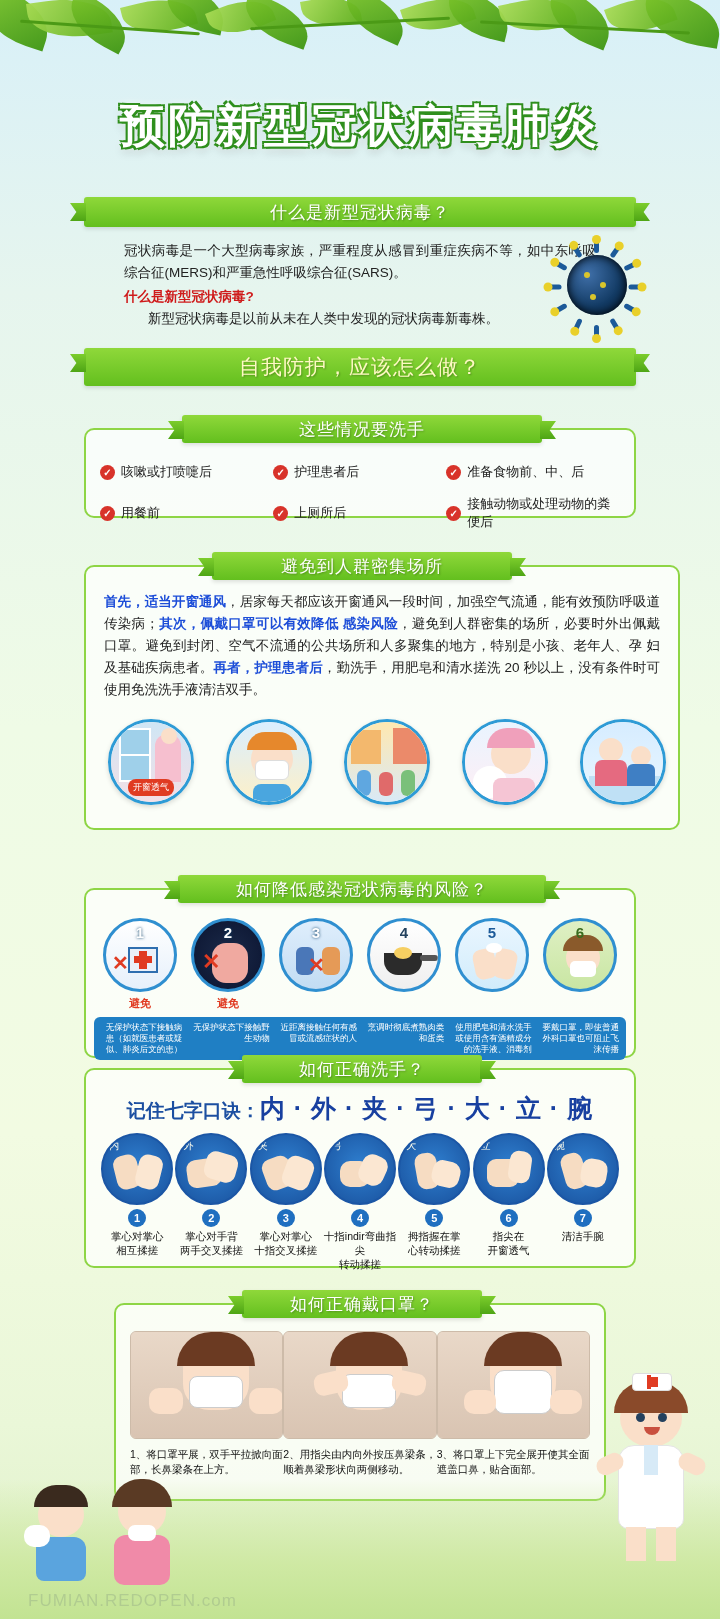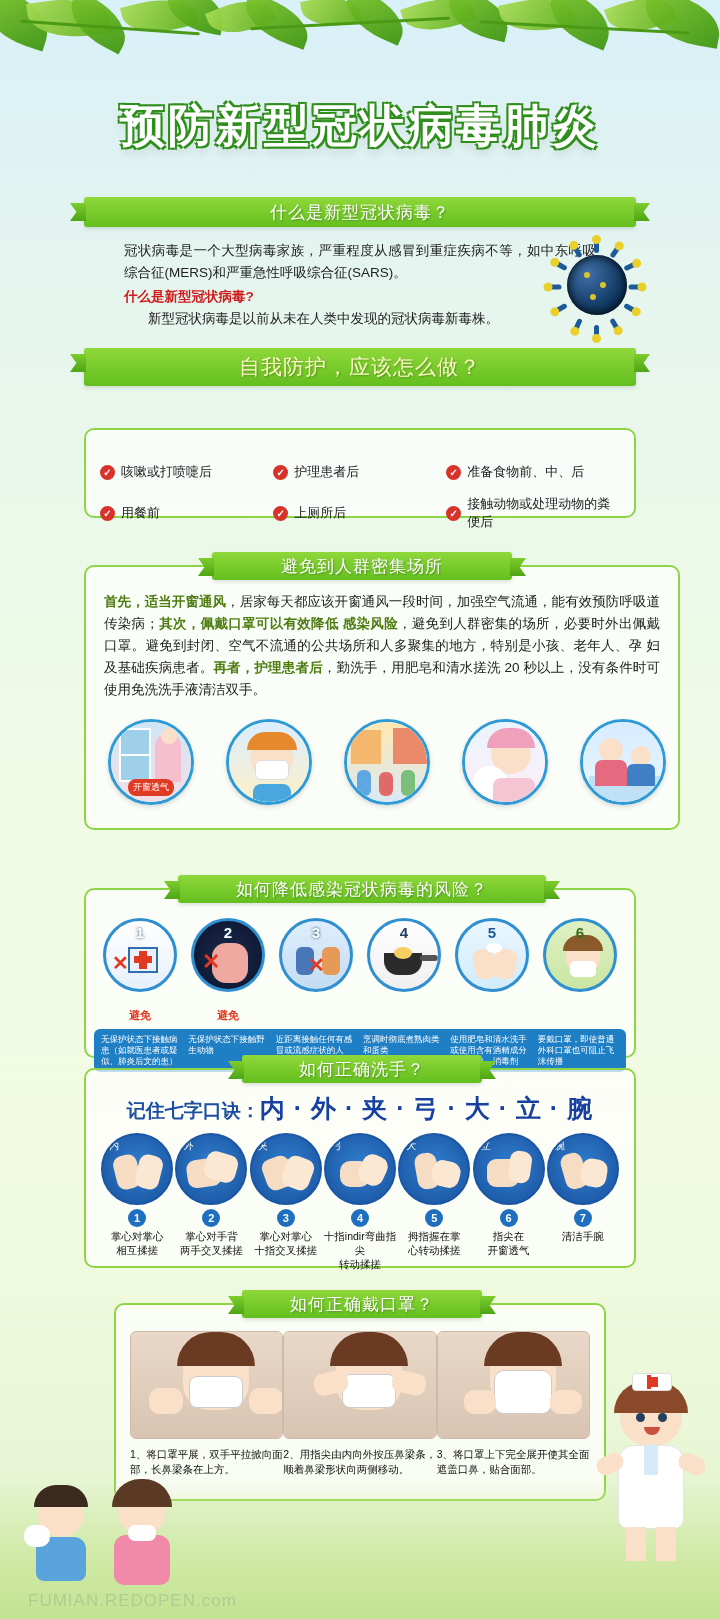--- a/index.html
+++ b/index.html
@@ -52,21 +52,21 @@
   .ribbon.yellow span { color:#fff9c4; font-size:21px; }
 
   
   .card {
     position:absolute; background:rgba(255,255,255,.72);
     border:2px solid #8ed545; border-radius:10px;
   }
   .card-inner { padding:12px 16px; }
 
   .body-text { font-size:13.5px; line-height:22px; color:#222; text-align:justify; }
-  .red { color:#4d7c0f; font-weight:bold; }
+  .red { color:#1d4ed8; font-weight:bold; }
   .red-b { color:#cf1b1b; font-weight:bold; }
 
   
   .virus { position:absolute; width:86px; height:86px; }
   .virus .core {
     position:absolute; left:13px; top:13px; width:60px; height:60px; border-radius:50%;
     background:radial-gradient(circle at 35% 32%, #3f6fa8 0%, #123a63 60%, #06203c 100%);
     box-shadow:inset 0 0 10px #000;
   }
   .spike { position:absolute; width:5px; height:13px; background:#1c5a99; border-radius:3px; transform-origin:50% 100%; }
@@ -97,26 +97,26 @@
   .risk-grid { display:flex; padding:10px 10px 0 10px; justify-content:space-between; }
   .risk-item { width:98px; text-align:center; }
   .risk-circle {
     width:74px; height:74px; border-radius:50%; margin:0 auto; position:relative; overflow:hidden;
     border:3px solid #2f8fd0;
   }
   .risk-num {
     position:absolute; top:3px; left:50%; transform:translateX(-50%);
     color:#fff; font-size:15px; font-weight:bold; text-shadow:0 0 3px #0b3f66; z-index:4;
   }
-  .risk-cap-red { color:#e03b22; font-weight:bold; font-size:11px; margin-top:16px; }
+  .risk-cap-red { color:#e03b22; font-weight:bold; font-size:11px; margin-top:4px; }
   .risk-cap { font-size:8.5px; line-height:11px; color:#fff; }
   .risk-caption-bar {
     margin:6px 8px 8px 8px; background:#1f7fc4; border-radius:6px; display:flex; padding:5px 4px;
   }
-  .risk-caption-bar > div { flex:1; text-align:left; padding:0 3px; }
+  .risk-caption-bar > div { flex:1; text-align:right; padding:0 3px; }
 
   
   .mnemonic { text-align:center; padding:8px 0 4px 0; }
   .mnemonic .lab { font-size:19px; font-weight:bold; color:#1c4fa1; }
   .mnemonic .chars { font-size:25px; font-weight:bold; color:#1840a0; letter-spacing:1px; }
   .steps-row { display:flex; justify-content:space-between; padding:4px 14px 0 14px; }
   .step { width:86px; text-align:center; }
   .step-circle {
     width:72px; height:72px; border-radius:50%; margin:0 auto; position:relative; overflow:hidden;
     background:radial-gradient(circle at 50% 45%, #2f7fcf 0%, #18509c 100%);
@@ -226,20 +226,23 @@
       <div class="dot" style="left:46px;top:40px;"></div>
       <div class="dot" style="left:36px;top:52px;"></div>
     </div>
   </div>
 
   <div class="ribbon yellow" style="position:absolute;top:348px;left:84px;width:552px;height:38px;">
     <span>自我防护，应该怎么做？</span>
   </div>
 
   <div class="card" style="top:428px;left:84px;width:552px;height:90px;">
+    <div class="ribbon" style="position:absolute;top:-15px;left:96px;width:360px;height:28px;">
+      <span>这些情况要洗手</span>
+    </div>
     <div class="wash-list" style="margin-top:16px;">
       <div class="wash-item">
         <span class="check">✓</span>
         <span>咳嗽或打喷嚏后</span>
       </div>
       <div class="wash-item">
         <span class="check">✓</span>
         <span>护理患者后</span>
       </div>
       <div class="wash-item">

